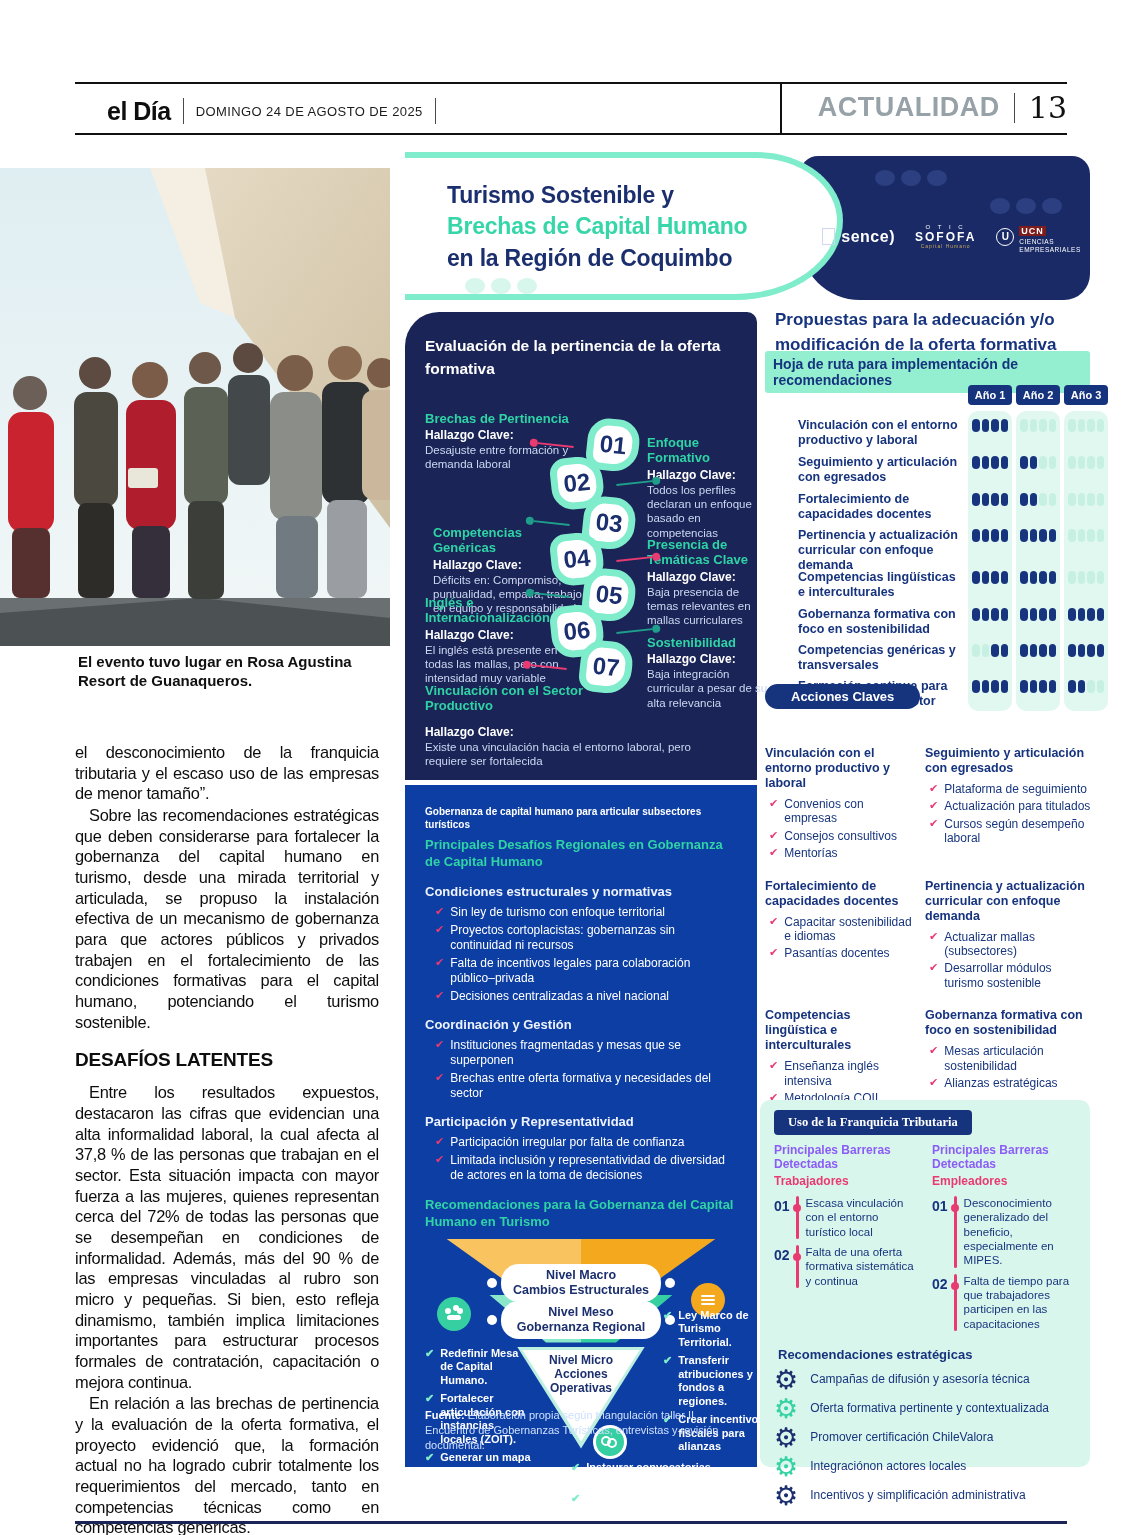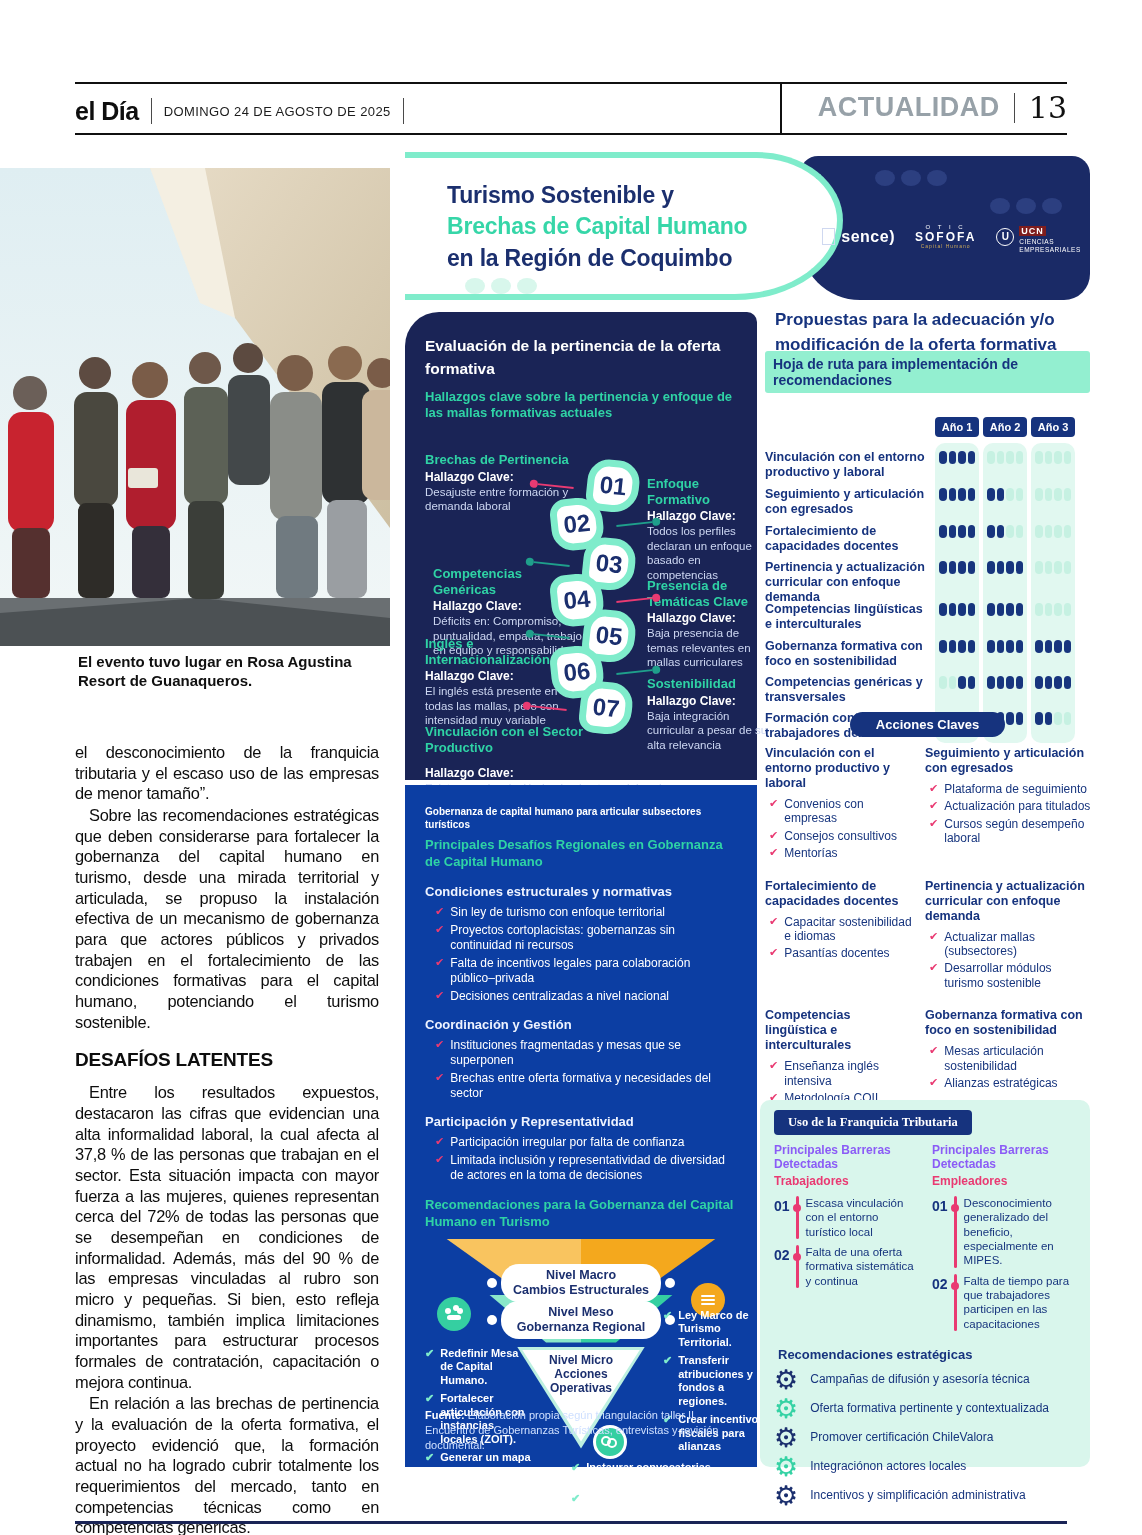--- a/index.html
+++ b/index.html
@@ -6,21 +6,21 @@
   html,body { background:#ffffff; }
   body { font-family:"Liberation Sans", sans-serif; }
   #page { position:relative; width:1142px; height:1535px; background:#fff; overflow:hidden; margin:0 auto; }
 
   
   .rule { position:absolute; left:75px; right:75px; background:#101010; }
   .rule.top { top:82px; height:2px; }
   .rule.mid { top:133px; height:2px; }
   .rule.bottom { top:1521px; height:3px; background:#1a2456; }
   .masthead { position:absolute; left:75px; top:90px; height:42px; display:flex; align-items:center; gap:12px; }
-  .brand { font-size:25px; font-weight:800; color:#0e0e0e; letter-spacing:-0.5px; }
+  .brand { font-size:25px; font-weight:800; color:#0e0e0e; letter-spacing:-0.5px;margin-left:32px; }
   .vsep { width:1px; height:26px; background:#4a4a4a; }
   .issue-date { font-size:13px; color:#1c1c1c; letter-spacing:0.4px; font-weight:500; }
   .section-wrap { position:absolute; top:82px; left:780px; right:75px; height:51px; display:flex; align-items:center; justify-content:flex-end; gap:14px; border-left:2px solid #101010; }
   .section-name { font-size:27px; font-weight:800; color:#97a1a8; letter-spacing:0.5px; }
   .page-num-sep { width:1px; height:30px; background:#4a4a4a; }
   .page-num { font-family:"DejaVu Serif", serif; font-size:30px; color:#101010; }
 
   
   .photo { position:absolute; left:0; top:168px; width:390px; height:478px; overflow:hidden; }
   .caption { position:absolute; left:78px; top:652px; width:306px; font-size:15px; font-weight:700; color:#101010; line-height:1.28; }
@@ -110,30 +110,30 @@
   .pyr-list li { display:flex; color:#fff; font-size:11px; font-weight:600; line-height:1.25; margin-bottom:4px; }
   .pyr-list.l-left { left:0; top:108px; width:106px; }
   .pyr-list.l-right { left:238px; top:70px; width:112px; }
   .pyr-list.l-bottom { left:146px; top:222px; width:190px; }
   .fuente { position:absolute; left:20px; right:20px; bottom:14px; font-size:11px; line-height:1.35; color:#cfe0ff; }
   .fuente b { color:#fff; }
 
   
   .rc-title { position:absolute; left:775px; top:308px; width:310px; font-size:17px; font-weight:700; color:#16337e; line-height:1.45; }
   .rc-band { position:absolute; left:765px; top:351px; width:325px; background:#93efd0; color:#16337e; font-weight:700; font-size:14px; padding:5px 8px; border-radius:3px; }
-  .roadmap { position:absolute; left:765px; top:385px; width:325px; height:330px;margin-top:32px; }
+  .roadmap { position:absolute; left:798px; top:385px; width:325px; height:330px; }
   .col-bg { position:absolute; top:26px; bottom:4px; width:44px; background:#e1f8f0; border-radius:10px; }
   .year-pill { position:absolute; top:0; width:44px; height:20px; background:#16337e; color:#fff; font-size:11px; font-weight:700; display:flex; align-items:center; justify-content:center; border-radius:4px; }
   .rm-row { position:absolute; left:0; width:100%; }
   .rm-label { width:166px; font-size:12.5px; font-weight:600; color:#16337e; line-height:1.2; }
   .rm-cells { position:absolute; left:170px; top:1px; display:flex; gap:4px; }
   .dotcell { width:44px; display:flex; gap:2px; justify-content:center; align-items:center; }
   .dot { width:7.5px; height:13px; border-radius:4px; background:#c6f1e2; }
   .dot.on { background:#17357e; }
-  .ac-pill { position:absolute; left:765px; top:712px; width:325px; display:flex; justify-content:center; }
+  .ac-pill { position:absolute; left:765px; top:684px; width:325px; display:flex; }
   .ac-pill span { background:#16337e; color:#fff; font-size:13px; font-weight:700; padding:5px 26px; border-radius:14px; }
   .actions { position:absolute; left:765px; top:746px; width:328px; display:grid; grid-template-columns:150px 168px; column-gap:10px; row-gap:15px; }
   .group h5 { font-size:12.5px; font-weight:700; color:#16337e; line-height:1.2; margin-bottom:6px; }
   .group li { display:flex; font-size:12px; color:#17357e; line-height:1.2; margin:3px 0 3px 4px; }
   .group ul { list-style:none; }
 
   .fq-panel { position:absolute; left:760px; top:1100px; width:330px; height:367px; background:#d9f6ec; border-radius:10px; padding:10px 14px; }
   .fq-band { display:flex; margin-bottom:8px;font-family:Liberation Serif, serif; }
   .fq-band span { background:#16337e; color:#fff; font-size:12.5px; font-weight:700; padding:5px 14px; border-radius:4px; }
   .fq-cols { display:flex; gap:14px; }
@@ -263,21 +263,20 @@
         <span class="ucn-text">
           <b>UCN</b>
           <div><span>CIENCIAS</span><br><span>EMPRESARIALES</span></div>
         </span>
       </div>
     </div>
   </div>
 
   <div class="panel1">
     <h2>Evaluación de la pertinencia de la oferta formativa</h2>
-    <div class="sub">Hallazgos clave sobre la pertinencia y enfoque de las mallas formativas actuales</div>
     <div class="findings">
 
       <div class="finding" style="left:0; top:24px; width:152px;">
         <h4>Brechas de Pertinencia</h4>
         <div class="hk">Hallazgo Clave:</div>
         <div class="tx">Desajuste entre formación y demanda laboral</div>
       </div>
       <div class="finding" style="left:8px; top:92px; width:150px;margin-top:46px;">
         <h4>Competencias Genéricas</h4>
         <div class="hk">Hallazgo Clave:</div>

